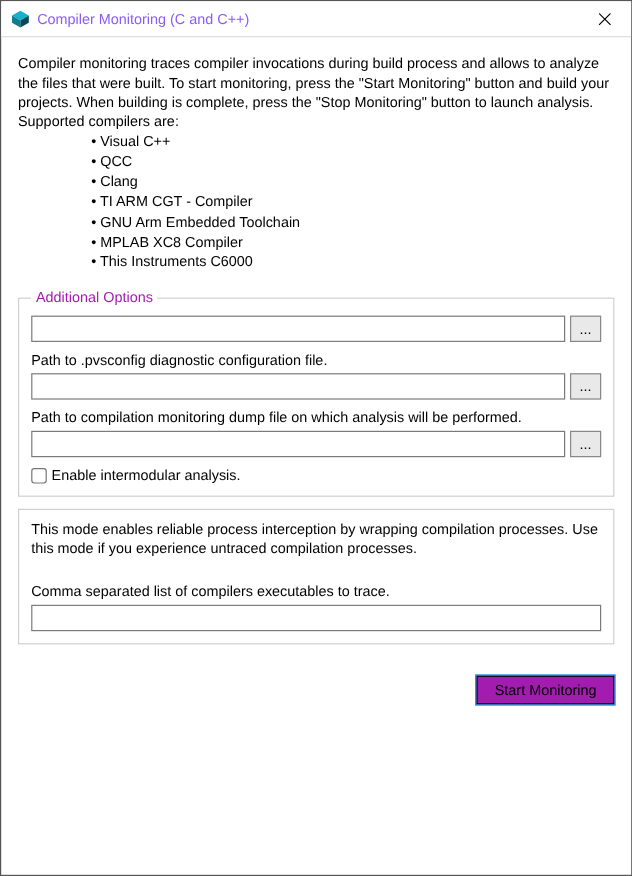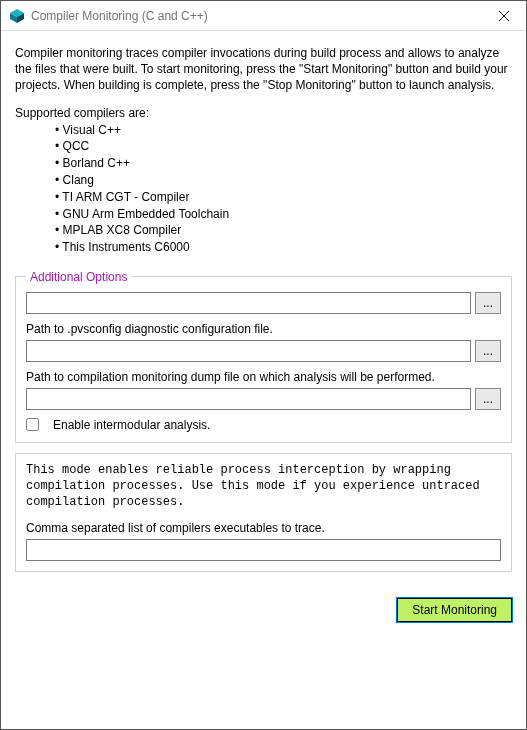--- a/index.html
+++ b/index.html
@@ -14,35 +14,35 @@
     }
     .titlebar {
       height: 30px;
       display: flex;
       align-items: center;
       padding: 0 0 0 8px;
       border-bottom: 1px solid #ddd;
       background: #fff;
     }
     .titlebar .icon { width: 16px; height: 16px; margin-right: 6px; display:flex; align-items:center; justify-content:center;}
-    .titlebar .title { flex: 1; font-size: 12px; color: #737373; }
+    .titlebar .title { flex: 1; font-size: 12px; color: #8b5cf6; }
     .titlebar .close {
       width: 45px; height: 30px;
       display: flex; align-items: center; justify-content: center;
       cursor: pointer;
     }
     .titlebar .close svg { width: 10px; height: 10px; }
     .content {
       padding: 14px 14px 10px 14px;
     }
-    .intro { line-height: 1.35; margin-bottom: 12px; }
+    .intro { line-height: 1.35; }
     .supported-label { margin-bottom: 2px; }
     ul.compilers { list-style: none; padding-left: 40px; margin-bottom: 14px; }
     ul.compilers li::before { content: "• "; }
-    ul.compilers li { line-height: 1.4; }
+    ul.compilers li { line-height: 1.4; margin-left: 21px; }
     fieldset {
       border: 1px solid #d0d0d0;
       padding: 8px 10px 10px 10px;
       margin-bottom: 10px;
     }
     legend { font-size: 12px; padding: 0 4px; color: #a21caf; }
     .field-label { margin: 4px 0 4px 0; }
     .row { display: flex; align-items: stretch; gap: 4px; margin-bottom: 8px; }
     .row input[type="text"] {
       flex: 1;
@@ -55,42 +55,42 @@
     .browse-btn {
       width: 26px;
       height: 22px;
       border: 1px solid #888;
       background: #e9e9e9;
       cursor: pointer;
       font-size: 12px;
       line-height: 1;
       padding: 0;
     }
-    .checkbox-row { display: flex; align-items: center; gap: 14px; margin-top: 2px; }
+    .checkbox-row { display: flex; align-items: center; gap: 4px; margin-top: 2px; }
     .checkbox-row input[type="checkbox"] { width: 13px; height: 13px; }
-    .wrap-desc { line-height: 1.35; margin-bottom: 10px; font-family: Liberation Mono, monospace; }
+    .wrap-desc { line-height: 1.35; margin-bottom: 20px; }
     .full-input {
       width: 100%;
       height: 22px;
       border: 1px solid #7a7a7a;
       padding: 2px 4px;
       font-family: inherit;
       font-size: 12px;
     }
     .footer {
       padding: 6px 14px 10px 14px;
       display: flex;
       justify-content: flex-end;
     }
     .start-btn {
       min-width: 100px;
       height: 24px;
       border: 1px solid #000;
       outline: 1px solid #0078d7;
-      background: #bef264;
+      background: #a21caf;
       font-family: inherit;
       font-size: 12px;
       cursor: pointer;
       padding: 0 14px;
     }
   </style>
 </head>
 <body>
 
 <div class="titlebar">
@@ -111,21 +111,20 @@
 </div>
 
 <div class="content">
 
   <p class="intro">Compiler monitoring traces compiler invocations during build process and allows to analyze the files that were built. To start monitoring, press the "Start Monitoring" button and build your projects. When building is complete, press the "Stop Monitoring" button to launch analysis.</p>
 
   <p class="supported-label">Supported compilers are:</p>
   <ul class="compilers">
     <li>Visual C++</li>
     <li>QCC</li>
-    <li>Borland C++</li>
     <li>Clang</li>
     <li>TI ARM CGT - Compiler</li>
     <li>GNU Arm Embedded Toolchain</li>
     <li>MPLAB XC8 Compiler</li>
     <li>This Instruments C6000</li>
   </ul>
 
   <fieldset>
     <legend>Additional Options</legend>
 

